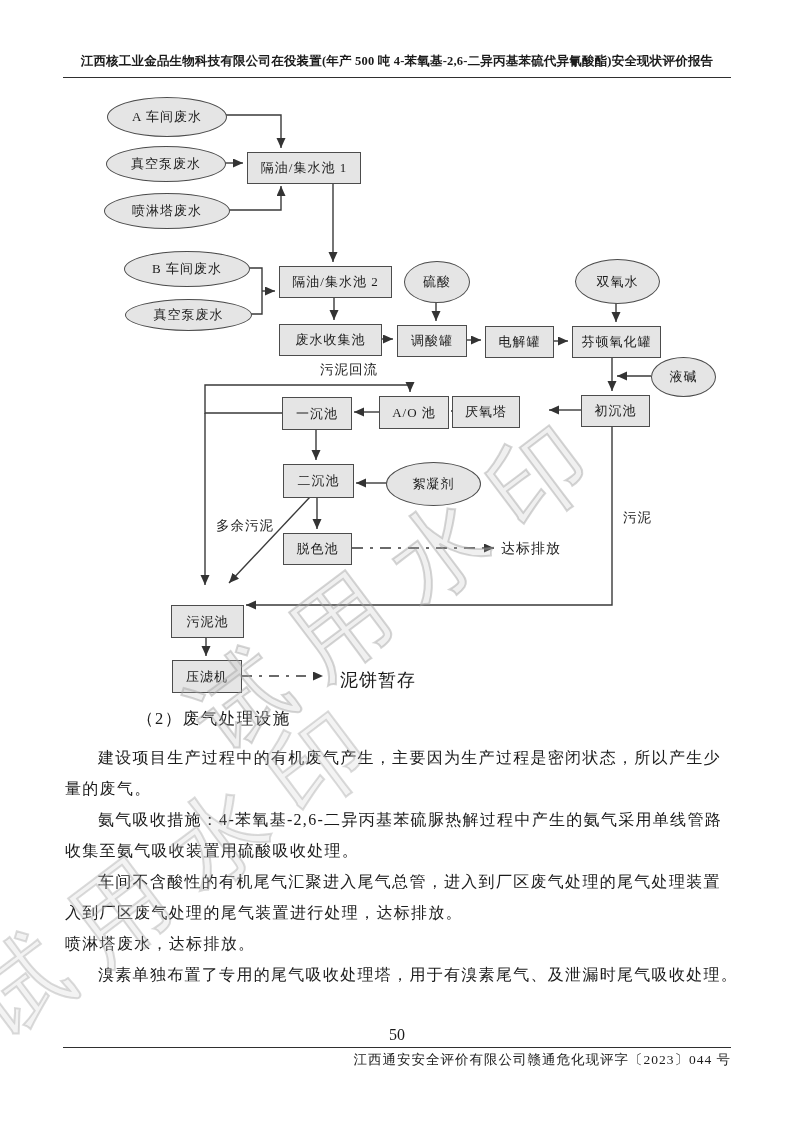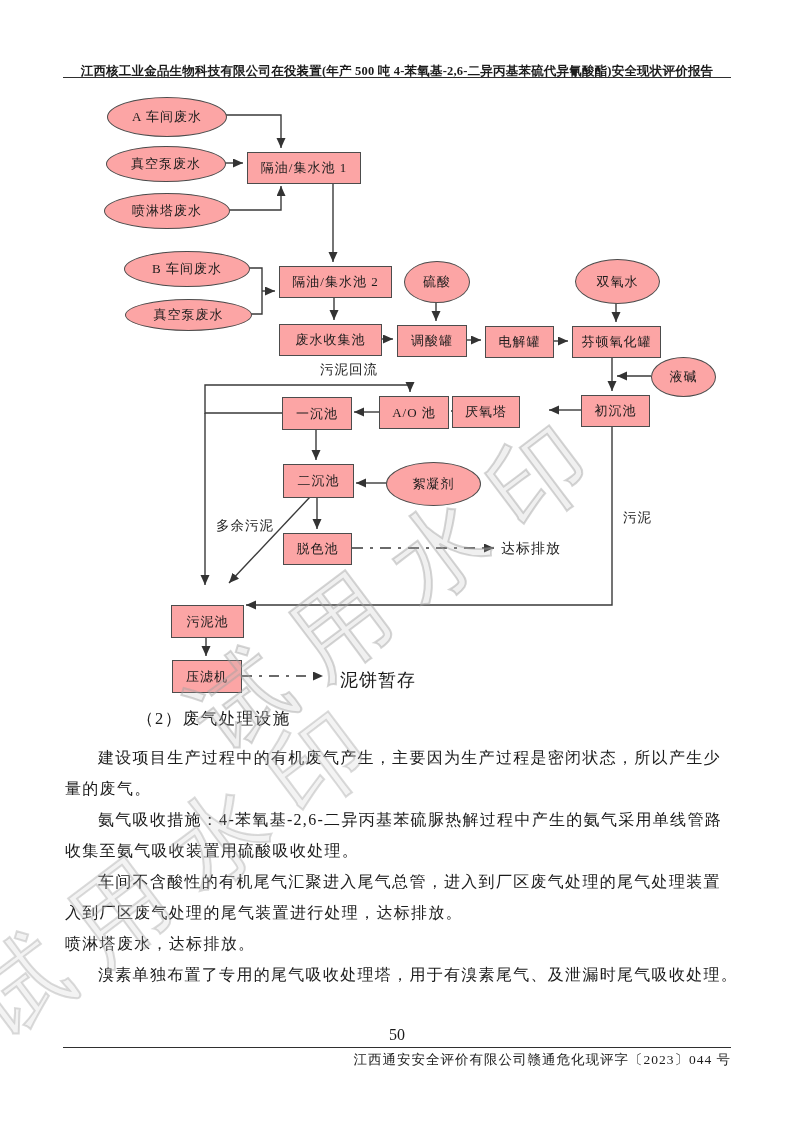--- a/index.html
+++ b/index.html
@@ -1,30 +1,30 @@
 <!DOCTYPE html>
 <html><head>
 <meta charset="utf-8">
 <style>
   html,body{margin:0;padding:0;background:#ffffff;}
   #page{position:relative;width:794px;height:1123px;background:#fff;overflow:hidden;
         font-family:"Liberation Serif","DejaVu Serif",serif;color:#1b1b1b;margin:0 auto;}
 
   
   .header{position:absolute;top:53px;left:30px;right:30px;text-align:center;
-          font-size:12.5px;font-weight:600;letter-spacing:.2px;z-index:3;margin-top:10px;}
+          font-size:12.5px;font-weight:600;letter-spacing:.2px;z-index:3;}
   .header-rule{position:absolute;top:77px;left:63px;right:63px;border-top:1.6px solid #2f2f2f;z-index:3;}
   .pageno{position:absolute;top:1026px;left:0;right:0;text-align:center;font-size:16px;z-index:3;}
   .footer-rule{position:absolute;top:1047px;left:63px;right:63px;border-top:1.5px solid #2f2f2f;z-index:3;}
   .footer-row{position:absolute;top:1051px;left:65px;right:63px;display:flex;
               justify-content:flex-end;font-size:13.5px;letter-spacing:1px;z-index:3;}
 
   
   .node{position:absolute;display:flex;align-items:center;justify-content:center;
-        font-size:13px;letter-spacing:1px;background:#fca5a5;z-index:2;text-align:center;}
+        font-size:13px;letter-spacing:1px;background:#e5e5e5;z-index:2;text-align:center;}
   .box{border:1.4px solid #4c4c4c;}
   .ellipse{border:1.4px solid #4c4c4c;border-radius:50%;}
   .flabel{position:absolute;font-size:13.5px;letter-spacing:1px;z-index:2;}
   #connectors{position:absolute;left:0;top:0;z-index:1;}
 
   
   .heading{position:absolute;left:65px;top:708px;padding-left:72px;font-size:16.5px;letter-spacing:1.5px;z-index:2;}
   .paras{position:absolute;left:65px;top:742px;width:668px;z-index:2;}
   .line{height:31px;line-height:31px;font-size:16px;letter-spacing:1.3px;white-space:nowrap;}
   .indent{text-indent:33px;}

